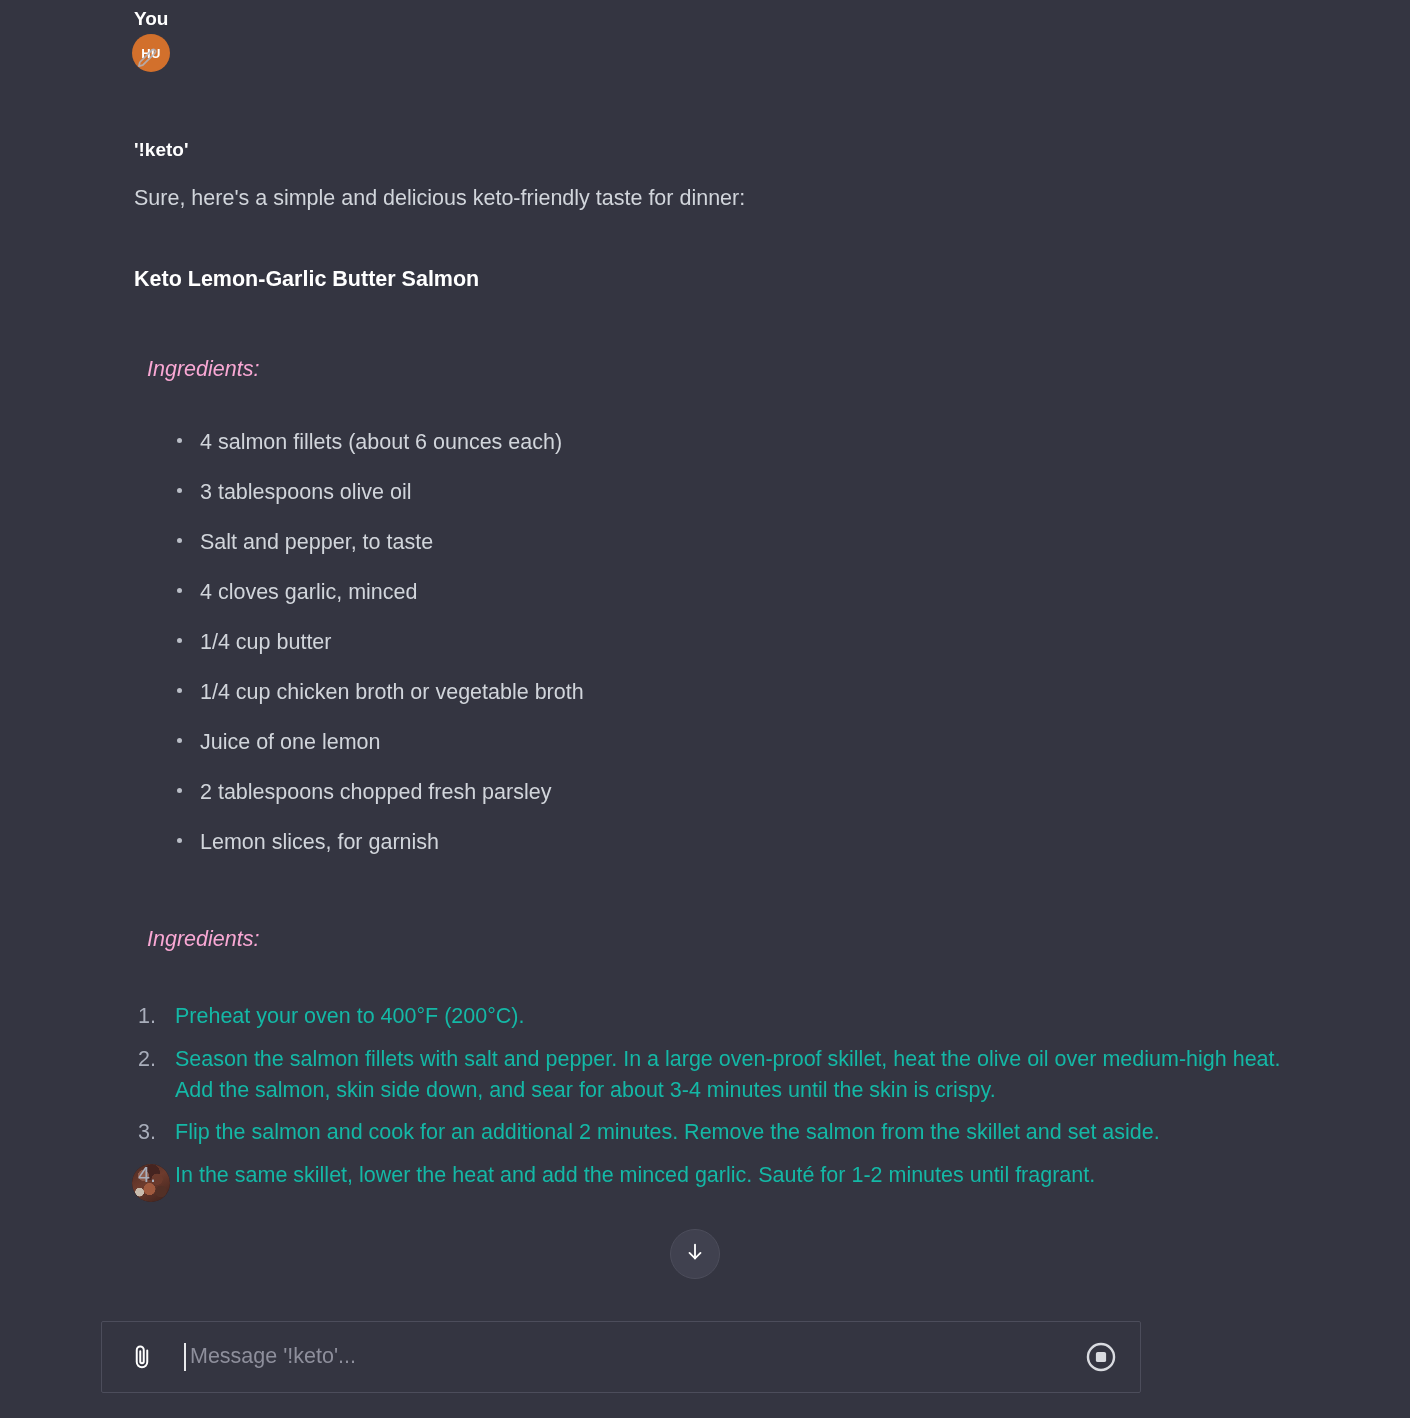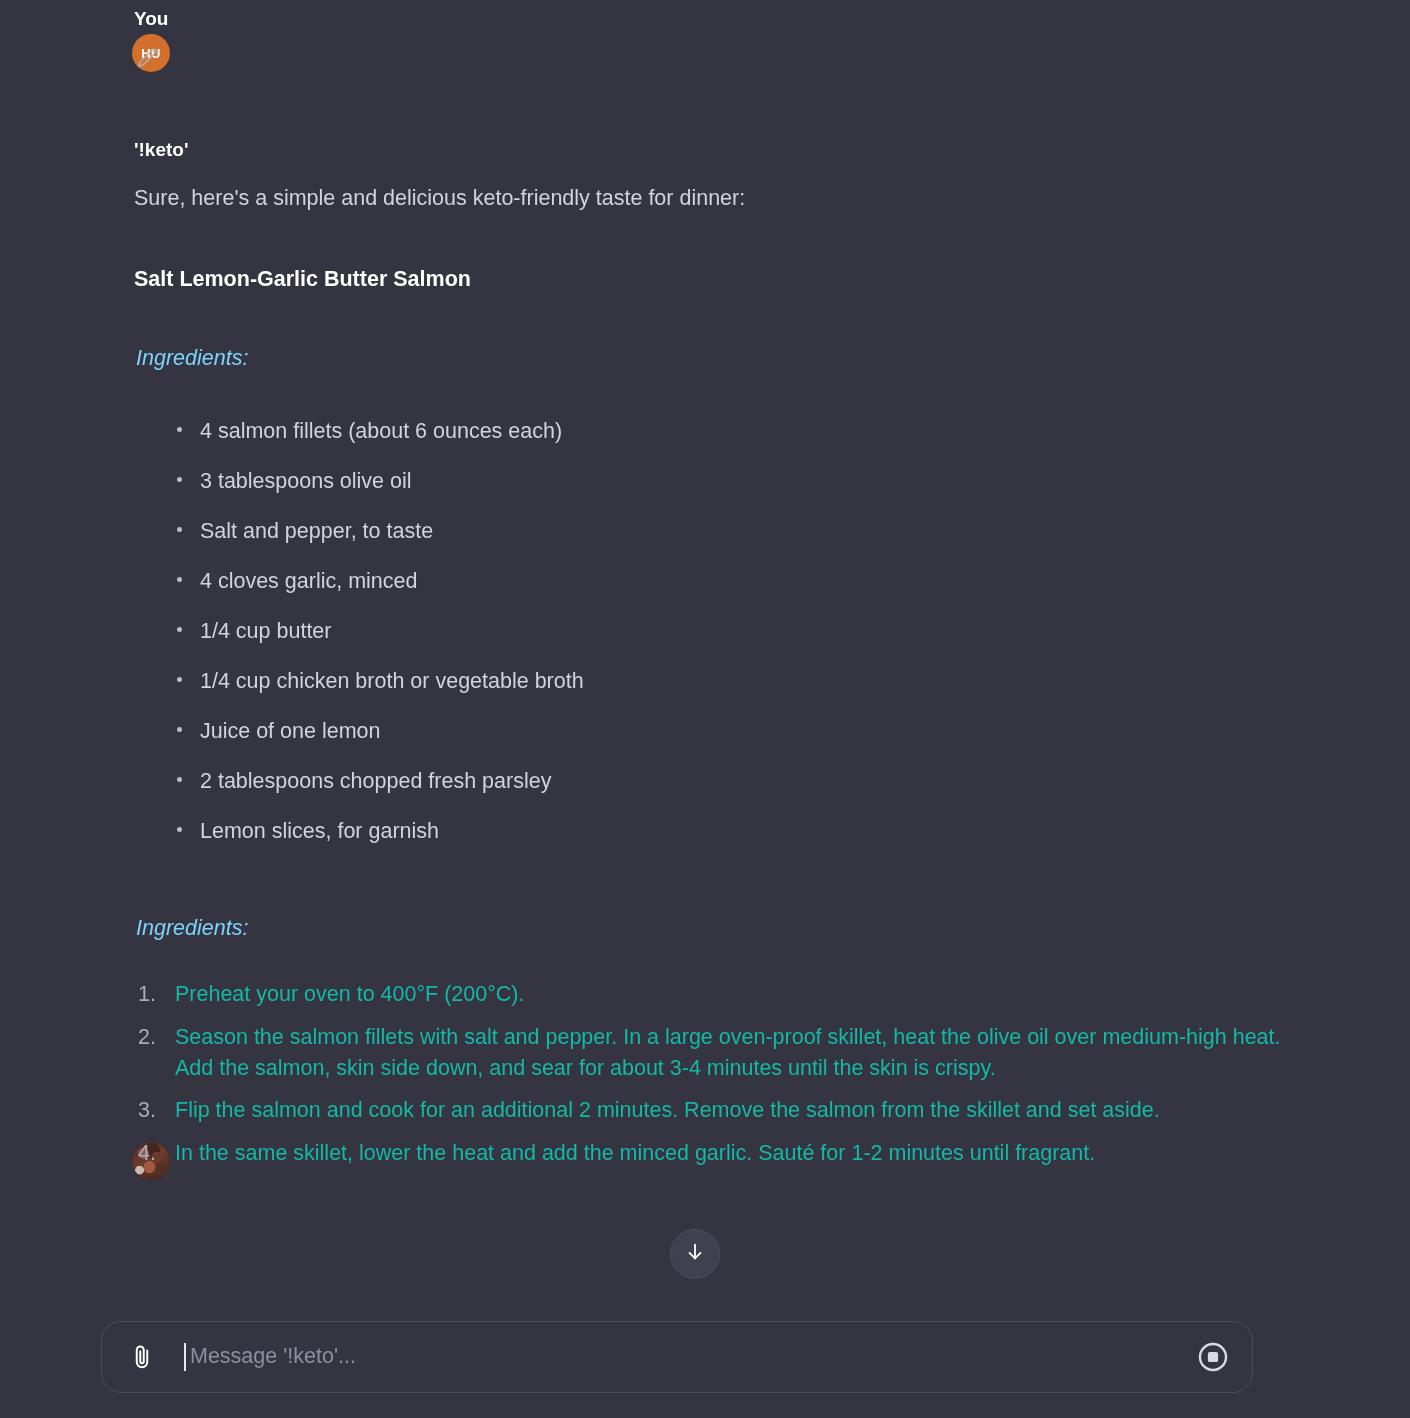--- a/index.html
+++ b/index.html
@@ -130,22 +130,22 @@
     font-size: 21.5px;
     font-weight: 700;
     color: #ffffff;
     margin: 0;
     padding-top: 53px;
   }
 
   .section-head {
     font-size: 21.5px;
     font-style: italic;
-    color: #7dd3fc;
-    margin: 2px;
+    color: #f9a8d4;
+    margin: 13px;
     padding-top: 52px;
   }
 
   ul.ingredients {
     list-style: none;
     margin: 16px;
     padding: 34px 0 0 0;
   }
   ul.ingredients li {
     position: relative;
@@ -217,24 +217,24 @@
     width: 1410px;
     height: 100px;
     background: #343541;
     z-index: 10;
   }
 
   .composer {
     position: absolute;
     left: 101px;
     top: 3px;
-    width: 1152px;
+    width: 1040px;
     height: 72px;
     border: 1px solid #4c4d5b;
-    border-radius: 20px;
+    border-radius: 2px;
     background: #343541;
     display: flex;
     align-items: center;
     padding: 0 22px 0 26px;
   }
 
   .attach-icon {
     width: 28px;
     height: 28px;
     flex: 0 0 28px;
@@ -315,21 +315,21 @@
         <div class="avatar-col">
           <div class="avatar avatar-bot">
             <span class="food"></span>
           </div>
         </div>
         <div class="body-col assistant-body">
           <div class="author" style="padding-top:0;">'!keto'</div>
 
           <p class="para" style="padding-top:23px;">Sure, here's a simple and delicious keto-friendly taste for dinner:</p>
 
-          <p class="recipe-title">Salt Lemon-Garlic Butter Salmon</p>
+          <p class="recipe-title">Keto Lemon-Garlic Butter Salmon</p>
 
           <p class="section-head">Ingredients:</p>
 
           <ul class="ingredients">
             <li>4 salmon fillets (about 6 ounces each)</li>
             <li>3 tablespoons olive oil</li>
             <li>Salt and pepper, to taste</li>
             <li>4 cloves garlic, minced</li>
             <li>1/4 cup butter</li>
             <li>1/4 cup chicken broth or vegetable broth</li>

